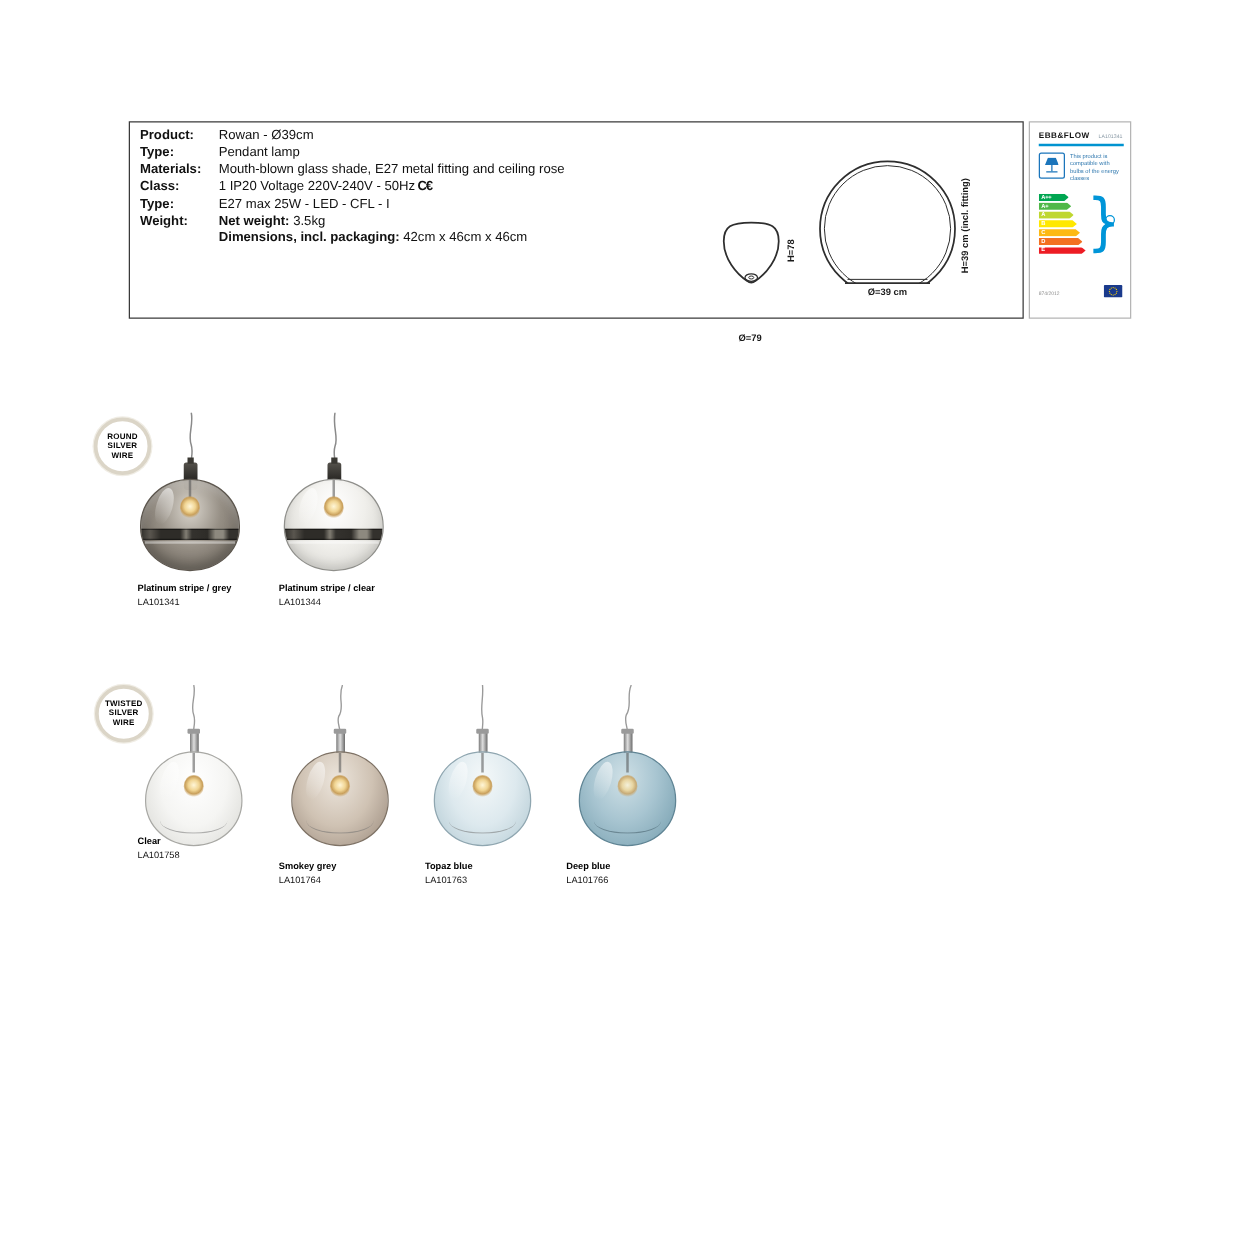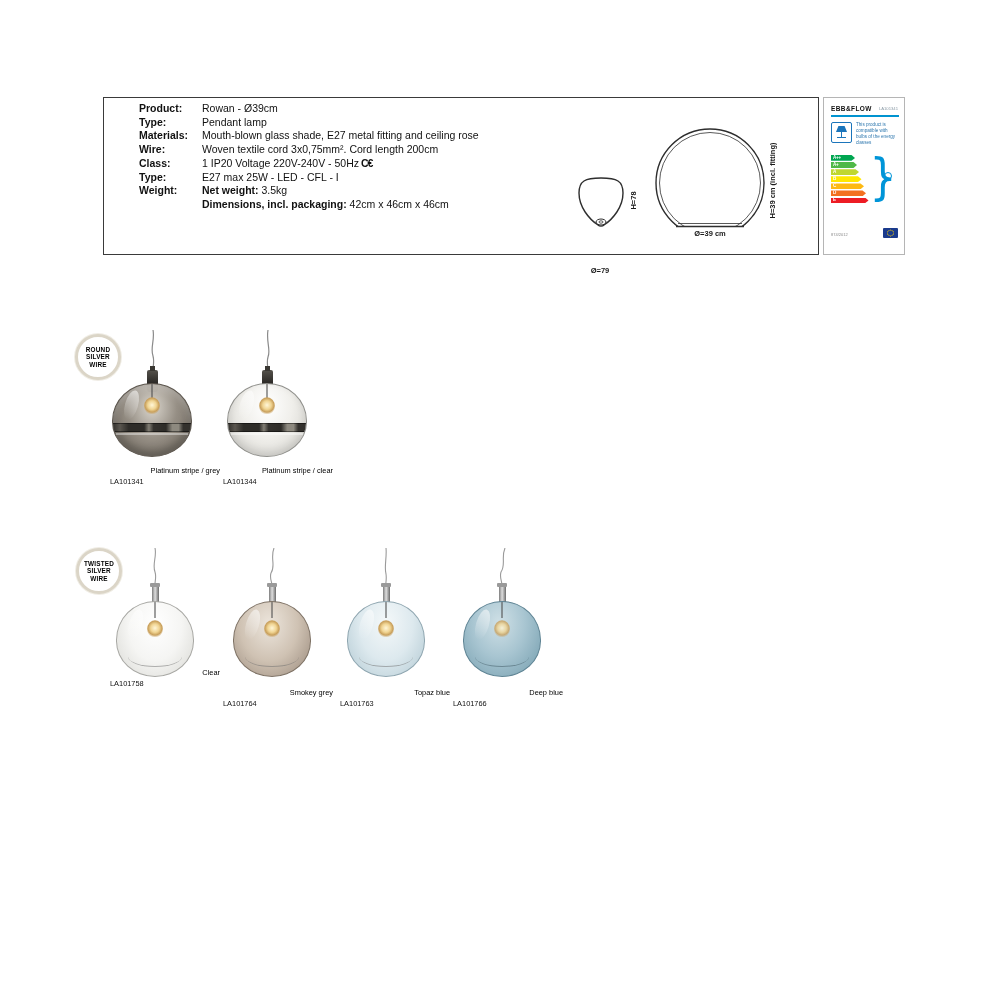--- a/index.html
+++ b/index.html
@@ -11,21 +11,21 @@
   
   .title-box { left:103px; top:60px; width:801px; height:33px; border:2px solid #1c1c1c;
                display:flex; align-items:center; padding-left:12px; background:#fff; }
   .title-main { font-size:17px; font-weight:bold; letter-spacing:.2px; }
   .title-sep  { font-size:15px; margin:0 7px; color:#222; }
   .title-size { font-size:15px; color:#222; }
 
   
   .spec-box { left:103px; top:97px; width:716px; height:158px; border:1px solid #3a3a3a; background:#fff; }
   .spec-rows { left:112px; top:102px; width:470px; }
-  .spec-row { display:flex; font-size:10.5px; line-height:13.7px;margin-left:27px; }
+  .spec-row { display:flex; font-size:10.5px; line-height:13.7px; }
   .sl { width:63px; font-weight:bold; flex:none; }
   .sv b { font-weight:bold; }
   .ce { font-weight:bold; margin-left:2px; letter-spacing:-1px; }
 
   
   .dlabel { font-size:7.5px; font-weight:bold; color:#1a1a1a; text-align:center; white-space:nowrap; }
   .rot { transform:rotate(-90deg); }
 
   
   .energy-box { left:823px; top:97px; width:82px; height:158px; border:1px solid #b5b5b5; background:#fff; }
@@ -90,21 +90,21 @@
   .v-clear  .globe { background:radial-gradient(ellipse at 50% 30%, #ffffff 0%, #f5f5f3 50%, #e1e1dd 85%, #c9c9c5 100%);
                      border:1px solid #a8a8a4; }
   .v-smokey .globe { background:radial-gradient(ellipse at 46% 30%, #ece5dc 0%, #cfc2b3 50%, #a7988a 86%, #8d7f72 100%);
                      border:1px solid #7e7265; }
   .v-topaz  .globe { background:radial-gradient(ellipse at 50% 28%, #f4f8f9 0%, #dde9ee 50%, #bed2da 86%, #a4bcc6 100%);
                      border:1px solid #8fa6b0; }
   .v-deep   .globe { background:radial-gradient(ellipse at 46% 28%, #cfe0e6 0%, #a8c5d1 45%, #82a8b7 84%, #6c93a3 100%);
                      border:1px solid #5f8494; }
 
   .lamp-label { width:110px; }
-  .lamp-name { font-size:7.4px; font-weight:normal; color:#000;text-align:right; }
+  .lamp-name { font-size:7.4px; font-weight:bold; color:#000; }
   .lamp-code { font-size:7.4px; color:#111; margin-top:2px; }
 
   svg { display:block; }
 </style>
 </head>
 <body>
 
 <div class="page">
 
 
@@ -115,24 +115,20 @@
       <span class="sl">Product:</span>
       <span class="sv"><b></b><span>Rowan - Ø39cm</span></span>
     </div>
     <div class="spec-row">
       <span class="sl">Type:</span>
       <span class="sv"><b></b><span>Pendant lamp</span></span>
     </div>
     <div class="spec-row">
       <span class="sl">Materials:</span>
       <span class="sv"><b></b><span>Mouth-blown glass shade, E27 metal fitting and ceiling rose</span></span>
-    </div>
-    <div class="spec-row">
-      <span class="sl">Wire:</span>
-      <span class="sv"><b></b><span>Woven textile cord 3x0,75mm². Cord length 200cm</span></span>
     </div>
     <div class="spec-row">
       <span class="sl">Class:</span>
       <span class="sv"><b></b><span>1 IP20 Voltage 220V-240V - 50Hz</span><span class="ce">C€</span></span>
     </div>
     <div class="spec-row">
       <span class="sl">Type:</span>
       <span class="sv"><b></b><span>E27 max 25W - LED - CFL - I</span></span>
     </div>
     <div class="spec-row">

